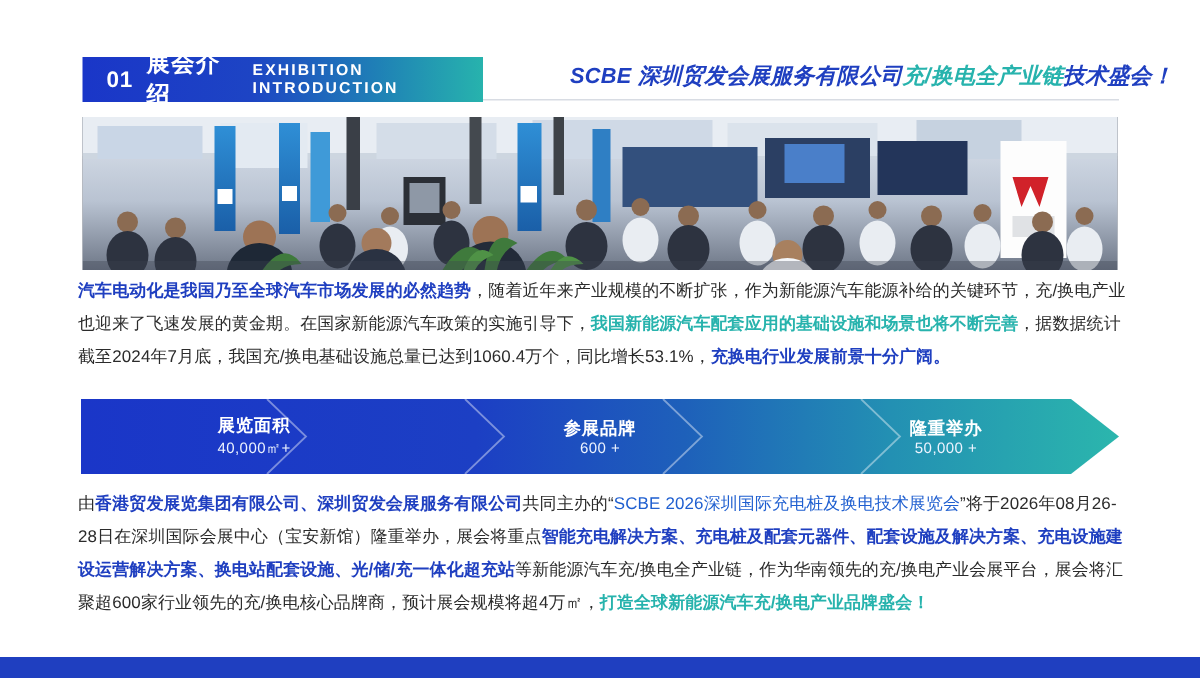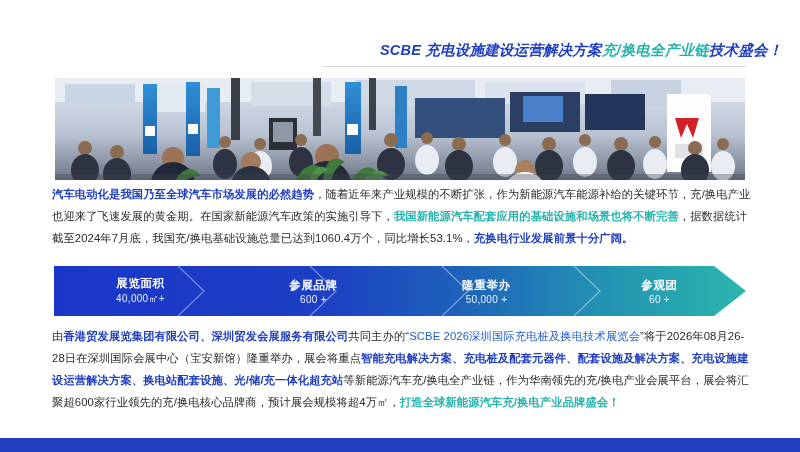--- a/index.html
+++ b/index.html
@@ -77,22 +77,27 @@
     position:absolute;left:0;bottom:0;width:800px;height:14px;
     background:#1f3fc0;
   }
 </style>
 </head>
 <body>
 
 <div class="page">
 
   <div class="header-row">
+    <div class="section-tab">
+      <span class="sec-num">01</span>
+      <span class="sec-cn">展会介绍</span>
+      <span class="sec-en">EXHIBITION INTRODUCTION</span>
+    </div>
     <div class="header-title">
-      <span>SCBE </span><span>充电设施建设运营解决方案</span><span class="hl">充/换电全产业链</span><span>技术盛会！</span>
+      <span>SCBE </span><span>深圳贸发会展服务有限公司</span><span class="hl">充/换电全产业链</span><span>技术盛会！</span>
     </div>
   </div>
   <div class="header-rule"></div>
 
   <div class="photo">
     <svg viewBox="0 0 690 102" preserveAspectRatio="none">
       <defs>
         <linearGradient id="bgTop" x1="0" y1="0" x2="0" y2="1">
           <stop offset="0%" stop-color="#dfe6ef"></stop>
           <stop offset="55%" stop-color="#b9c3d2"></stop>
@@ -231,24 +236,20 @@
         <div class="val">40,000㎡+</div>
       </div>
       <div class="stat">
         <div class="lbl">参展品牌</div>
         <div class="val">600 +</div>
       </div>
       <div class="stat">
         <div class="lbl">隆重举办</div>
         <div class="val">50,000 +</div>
       </div>
-      <div class="stat">
-        <div class="lbl">参观团</div>
-        <div class="val">60 +</div>
-      </div>
     </div>
   </div>
 
   <div class="para" id="para-bottom">
     <span class="b-dark">由</span><span class="b-blue">香港贸发展览集团有限公司、深圳贸发会展服务有限公司</span><span class="b-dark">共同主办的“</span><span class="t-blue">SCBE 2026深圳国际充电桩及换电技术展览会</span><span class="b-dark">”将于2026年08月26-28日在深圳国际会展中心（宝安新馆）隆重举办，展会将重点</span><span class="b-blue">智能充电解决方案、充电桩及配套元器件、配套设施及解决方案、充电设施建设运营解决方案、换电站配套设施、光/储/充一体化超充站</span><span class="b-dark">等新能源汽车充/换电全产业链，作为华南领先的充/换电产业会展平台，展会将汇聚超600家行业领先的充/换电核心品牌商，预计展会规模将超4万㎡，</span><span class="b-teal">打造全球新能源汽车充/换电产业品牌盛会！</span>
   </div>
 
   <div class="footer-bar"></div>
 
 </div>

